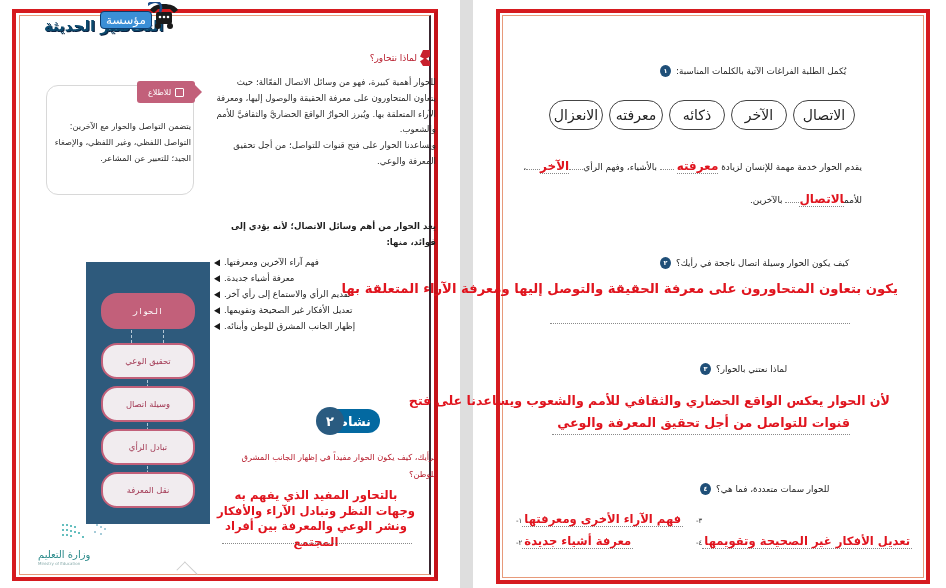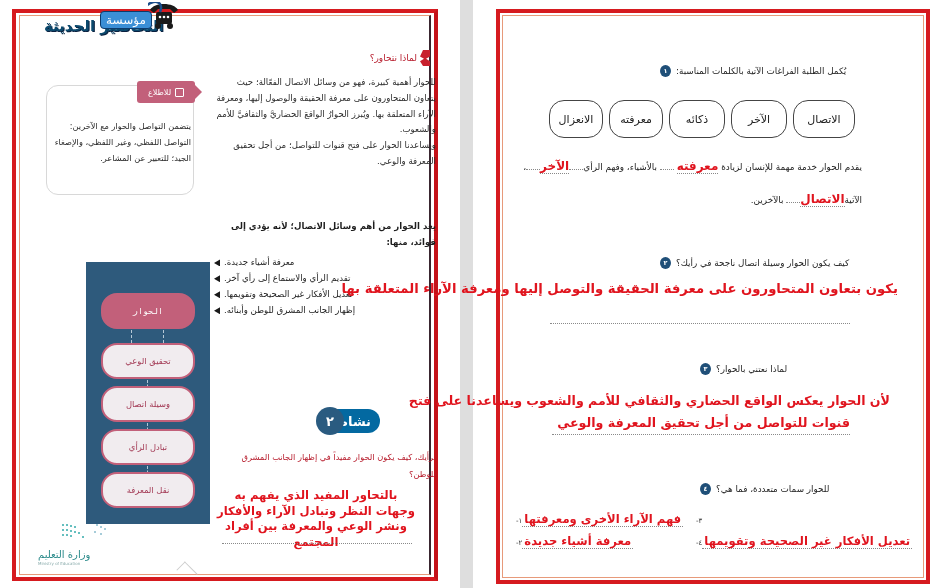--- a/index.html
+++ b/index.html
@@ -62,21 +62,21 @@
   
   .moe-dots { position: absolute; left: 60px; top: 522px; width: 50px; height: 18px; }
   .moe-dots span { position: absolute; width: 2px; height: 2px; border-radius: 50%; }
   .moe-text { position: absolute; left: 38px; top: 549px; font-size: 10px; color: #2a8a8a; direction: rtl; }
   .moe-sub { position: absolute; left: 38px; top: 561px; font-size: 4px; color: #8aa; }
 
   
   .q-num { display: inline-flex; width: 11px; height: 12px; border-radius: 50%; background: #1f4f78; color: #fff; font-size: 6.5px; align-items: center; justify-content: center; font-weight: bold; flex: none; }
   .q-row { position: absolute; display: flex; flex-direction: row-reverse; align-items: center; gap: 5px; direction: rtl; font-size: 8.8px; color: #1e1e1e; }
   .wordbank { position: absolute; left: 549px; top: 100px; width: 306px; height: 30px; display: flex; flex-direction: row-reverse; gap: 6px; }
-  .word-pill { height: 38px; border: 1.3px solid #444; border-radius: 15px; display: flex; align-items: center; justify-content: center; font-size: 11px; color: #222; }
+  .word-pill { height: 30px; border: 1.3px solid #444; border-radius: 15px; display: flex; align-items: center; justify-content: center; font-size: 14px; color: #222; }
 
   .fill-para { position: absolute; left: 520px; top: 150px; width: 342px; font-size: 8.9px; line-height: 32px; color: #222; direction: rtl; text-align: right; }
   .fill-para .ans { color: #e0141e; font-weight: bold; font-size: 12px; border-bottom: 1px dotted #888; }
   .fill-para .blank { display: inline-block; border-bottom: 1px dotted #888; width: 14px; height: 1px; }
 
   .ans-big { position: absolute; color: #e0141e; font-weight: bold; direction: rtl; text-align: center; white-space: nowrap; }
   .traits { position: absolute; left: 514px; top: 512px; width: 360px; direction: rtl; }
   .trait-row { display: flex; flex-direction: row-reverse; justify-content: flex-start; align-items: baseline; height: 22px; }
   .trait-cell { display: flex; flex-direction: row-reverse; align-items: baseline; width: 180px; }
   .trait-num { font-size: 7px; color: #333; margin-left: 2px; }
@@ -116,20 +116,24 @@
 </div>
 
 <div class="lp-para rtl">
   <p>للحوار أهمية كبيرة، فهو من وسائل الاتصال الفعّالة؛ حيث يتعاون المتحاورون على معرفة الحقيقة والوصول إليها، ومعرفة الآراء المتعلقة بها. ويُبرز الحوارُ الواقعَ الحضاريَّ والثقافيَّ للأمم والشعوب.</p>
   <p>ويساعدنا الحوار على فتح قنوات للتواصل؛ من أجل تحقيق المعرفة والوعي.</p>
 </div>
 
 <div class="lp-intro rtl">يعد الحوار من أهم وسائل الاتصال؛ لأنه يؤدي إلى فوائد، منها:</div>
 
 <ul class="lp-list rtl">
+  <li>
+      <span class="bullet"></span>
+      <span>فهم آراء الآخرين ومعرفتها.</span>
+    </li>
   <li>
       <span class="bullet"></span>
       <span>معرفة أشياء جديدة.</span>
     </li>
   <li>
       <span class="bullet"></span>
       <span>تقديم الرأي والاستماع إلى رأي آخر.</span>
     </li>
   <li>
       <span class="bullet"></span>
@@ -208,21 +212,21 @@
   <div class="word-pill" style="width:56px;">الآخر</div>
   <div class="word-pill" style="width:56px;">ذكائه</div>
   <div class="word-pill" style="width:54px;">معرفته</div>
   <div class="word-pill" style="width:54px;">الانعزال</div>
 </div>
 <div class="fill-para">
   <span>يقدم الحوار خدمة مهمة للإنسان لزيادة</span>
   <span class="ans">معرفته</span>
   <span class="blank"></span>
   <span>بالأشياء، وفهم الرأي</span><span class="blank"></span><span class="ans">الآخر</span><span class="blank"></span>،<br>
-  <span>الآتية</span><span class="ans">الاتصال</span><span class="blank"></span>
+  <span>للأمم</span><span class="ans">الاتصال</span><span class="blank"></span>
   <span>بالآخرين.</span>
 </div>
 
 <div class="q-row" style="left:660px; top:257px; width:195px;">
   <span class="q-num">٢</span>
   <span>كيف يكون الحوار وسيلة اتصال ناجحة في رأيك؟</span>
 </div>
 <div class="ans-big" style="left:500px; top:281px; width:398px; font-size:13.2px;">يكون بتعاون المتحاورون على معرفة الحقيقة والتوصل إليها ومعرفة الآراء المتعلقة بها</div>
 <div class="dotline" style="left:550px; top:323px; width:300px;"></div>
 

